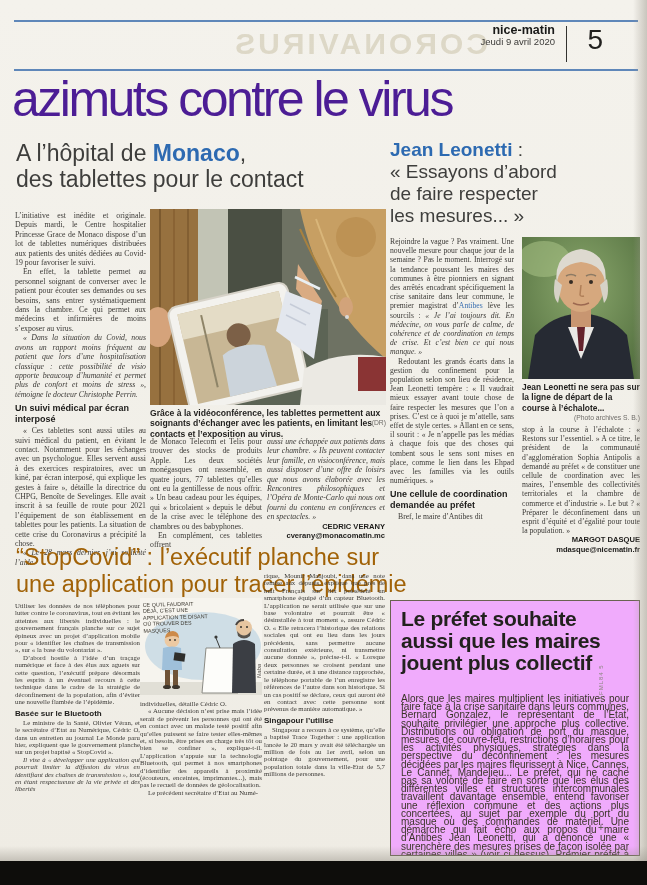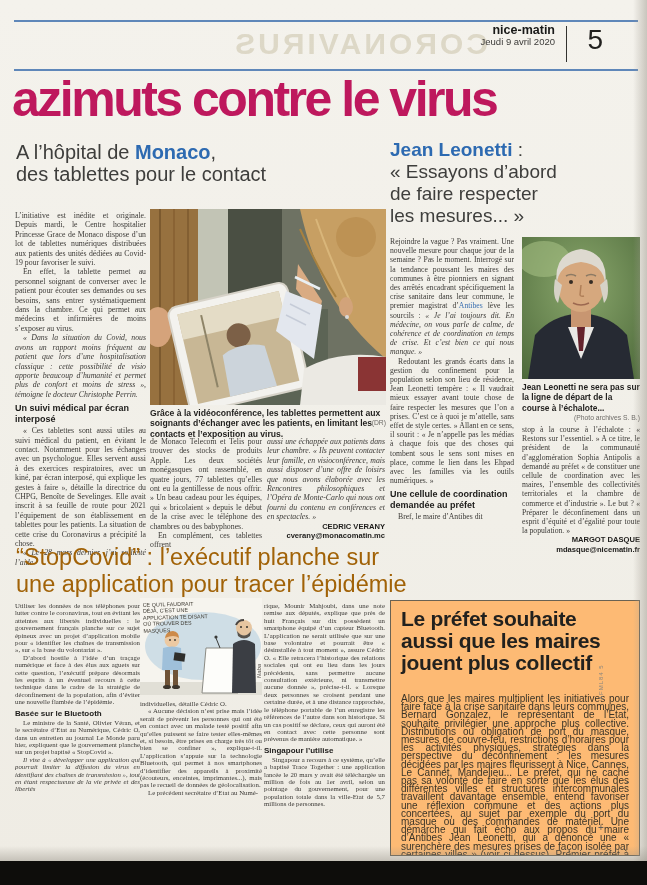--- a/index.html
+++ b/index.html
@@ -18,25 +18,25 @@
   .rule.top{top:20px}.rule.bot{top:69px}
   .ghost{position:absolute;left:150px;top:27px;width:420px;text-align:center;
          transform:scaleX(-1);font-weight:700;font-size:30px;letter-spacing:3px;
          color:rgba(168,156,112,.30);white-space:nowrap;}
   .hdr-text{position:absolute;right:92px;top:23px;text-align:right;line-height:1.15;}
   .hdr-brand{font-weight:700;font-size:12.5px;color:#191918;}
   .hdr-date{font-size:9.5px;color:#3c3b39;}
   .hdr-div{position:absolute;right:80px;top:26px;width:1.5px;height:36px;background:#33322f;}
   .hdr-num{position:absolute;right:44px;top:24px;font-size:28px;font-weight:500;color:#21201e;}
 
-  .main-headline{position:absolute;left:12px;top:70px;font-size:50px;font-weight:700;
-                 letter-spacing:-2.5px;color:#be185d;white-space:nowrap;}
-
-  
-  .tab-title{position:absolute;left:16px;top:141px;font-size:20px;color:#3e3e3c;line-height:1.12;}
+  .main-headline{position:absolute;left:12px;top:70px;font-size:50px;font-weight:400;
+                 letter-spacing:-2.5px;color:#4c1d95;white-space:nowrap;}
+
+  
+  .tab-title{position:absolute;left:16px;top:141px;font-size:23px;color:#3e3e3c;line-height:1.12;}
   .tab-title .city{color:#2d6ab1;font-weight:700;}
   .serifcol{position:absolute;font-family:"Liberation Serif",serif;color:#3b3936;
             text-align:justify;overflow:hidden;}
   .serifcol p{margin:0;}
   .serifcol p + p{text-indent:8px;}
   .it{font-style:italic;}
   .bodytab{font-size:7.8px;line-height:9.4px;}
   .col-t1{left:15px;top:211px;width:131px;height:394px;}
   .col-t2{left:150px;top:437px;width:112px;height:170px;}
   .col-t3{left:267px;top:437px;width:118px;height:170px;}
@@ -66,24 +66,24 @@
   .sc-title{position:absolute;left:16px;top:544px;font-size:23.5px;color:#a16207;line-height:1.13;}
   .bodysc{font-size:6.8px;line-height:7.4px;}
   .bodysc .subhead{font-size:8px;line-height:9px;margin:3px 0 1px 0!important;}
   .col-s1{left:15px;top:602px;width:125px;height:250px;}
   .cartoon{position:absolute;left:140px;top:598px;width:122px;height:97px;}
   .cartoon-cap{position:absolute;left:143px;top:601px;width:66px;font-size:5.4px;line-height:6.4px;
                color:#3f3b33;transform:rotate(-1.5deg);font-weight:500;}
   .cartoon-sig{position:absolute;left:252px;top:668px;font-size:6px;color:#55504a;
                transform:rotate(-90deg);font-style:italic;}
   .col-s2{left:140px;top:700px;width:122px;height:152px;}
-  .col-s3{left:264px;top:602px;width:121px;height:250px;}
-
-  
-  .box{position:absolute;left:390px;top:600px;width:250px;height:256px;background:#fdba74;
+  .col-s3{left:264px;top:572px;width:121px;height:250px;}
+
+  
+  .box{position:absolute;left:390px;top:600px;width:250px;height:256px;background:#f0abfc;
        border:1.5px solid #6a6252;box-sizing:border-box;padding:7px 10px;overflow:hidden;}
   .box-title{font-size:21px;font-weight:700;line-height:22px;color:#22211e;letter-spacing:-.3px;}
   .box-body{margin-top:21px;font-size:10px;line-height:8.2px;color:#3a3428;text-align:justify;}
 
   .margin-mark{position:absolute;left:598px;top:700px;font-size:6px;color:#8a867e;
                transform:rotate(-90deg);transform-origin:left top;letter-spacing:1px;}
   .cropmark{position:absolute;color:#5f5c55;font-size:10px;}
 </style>
 </head>
 <body>

